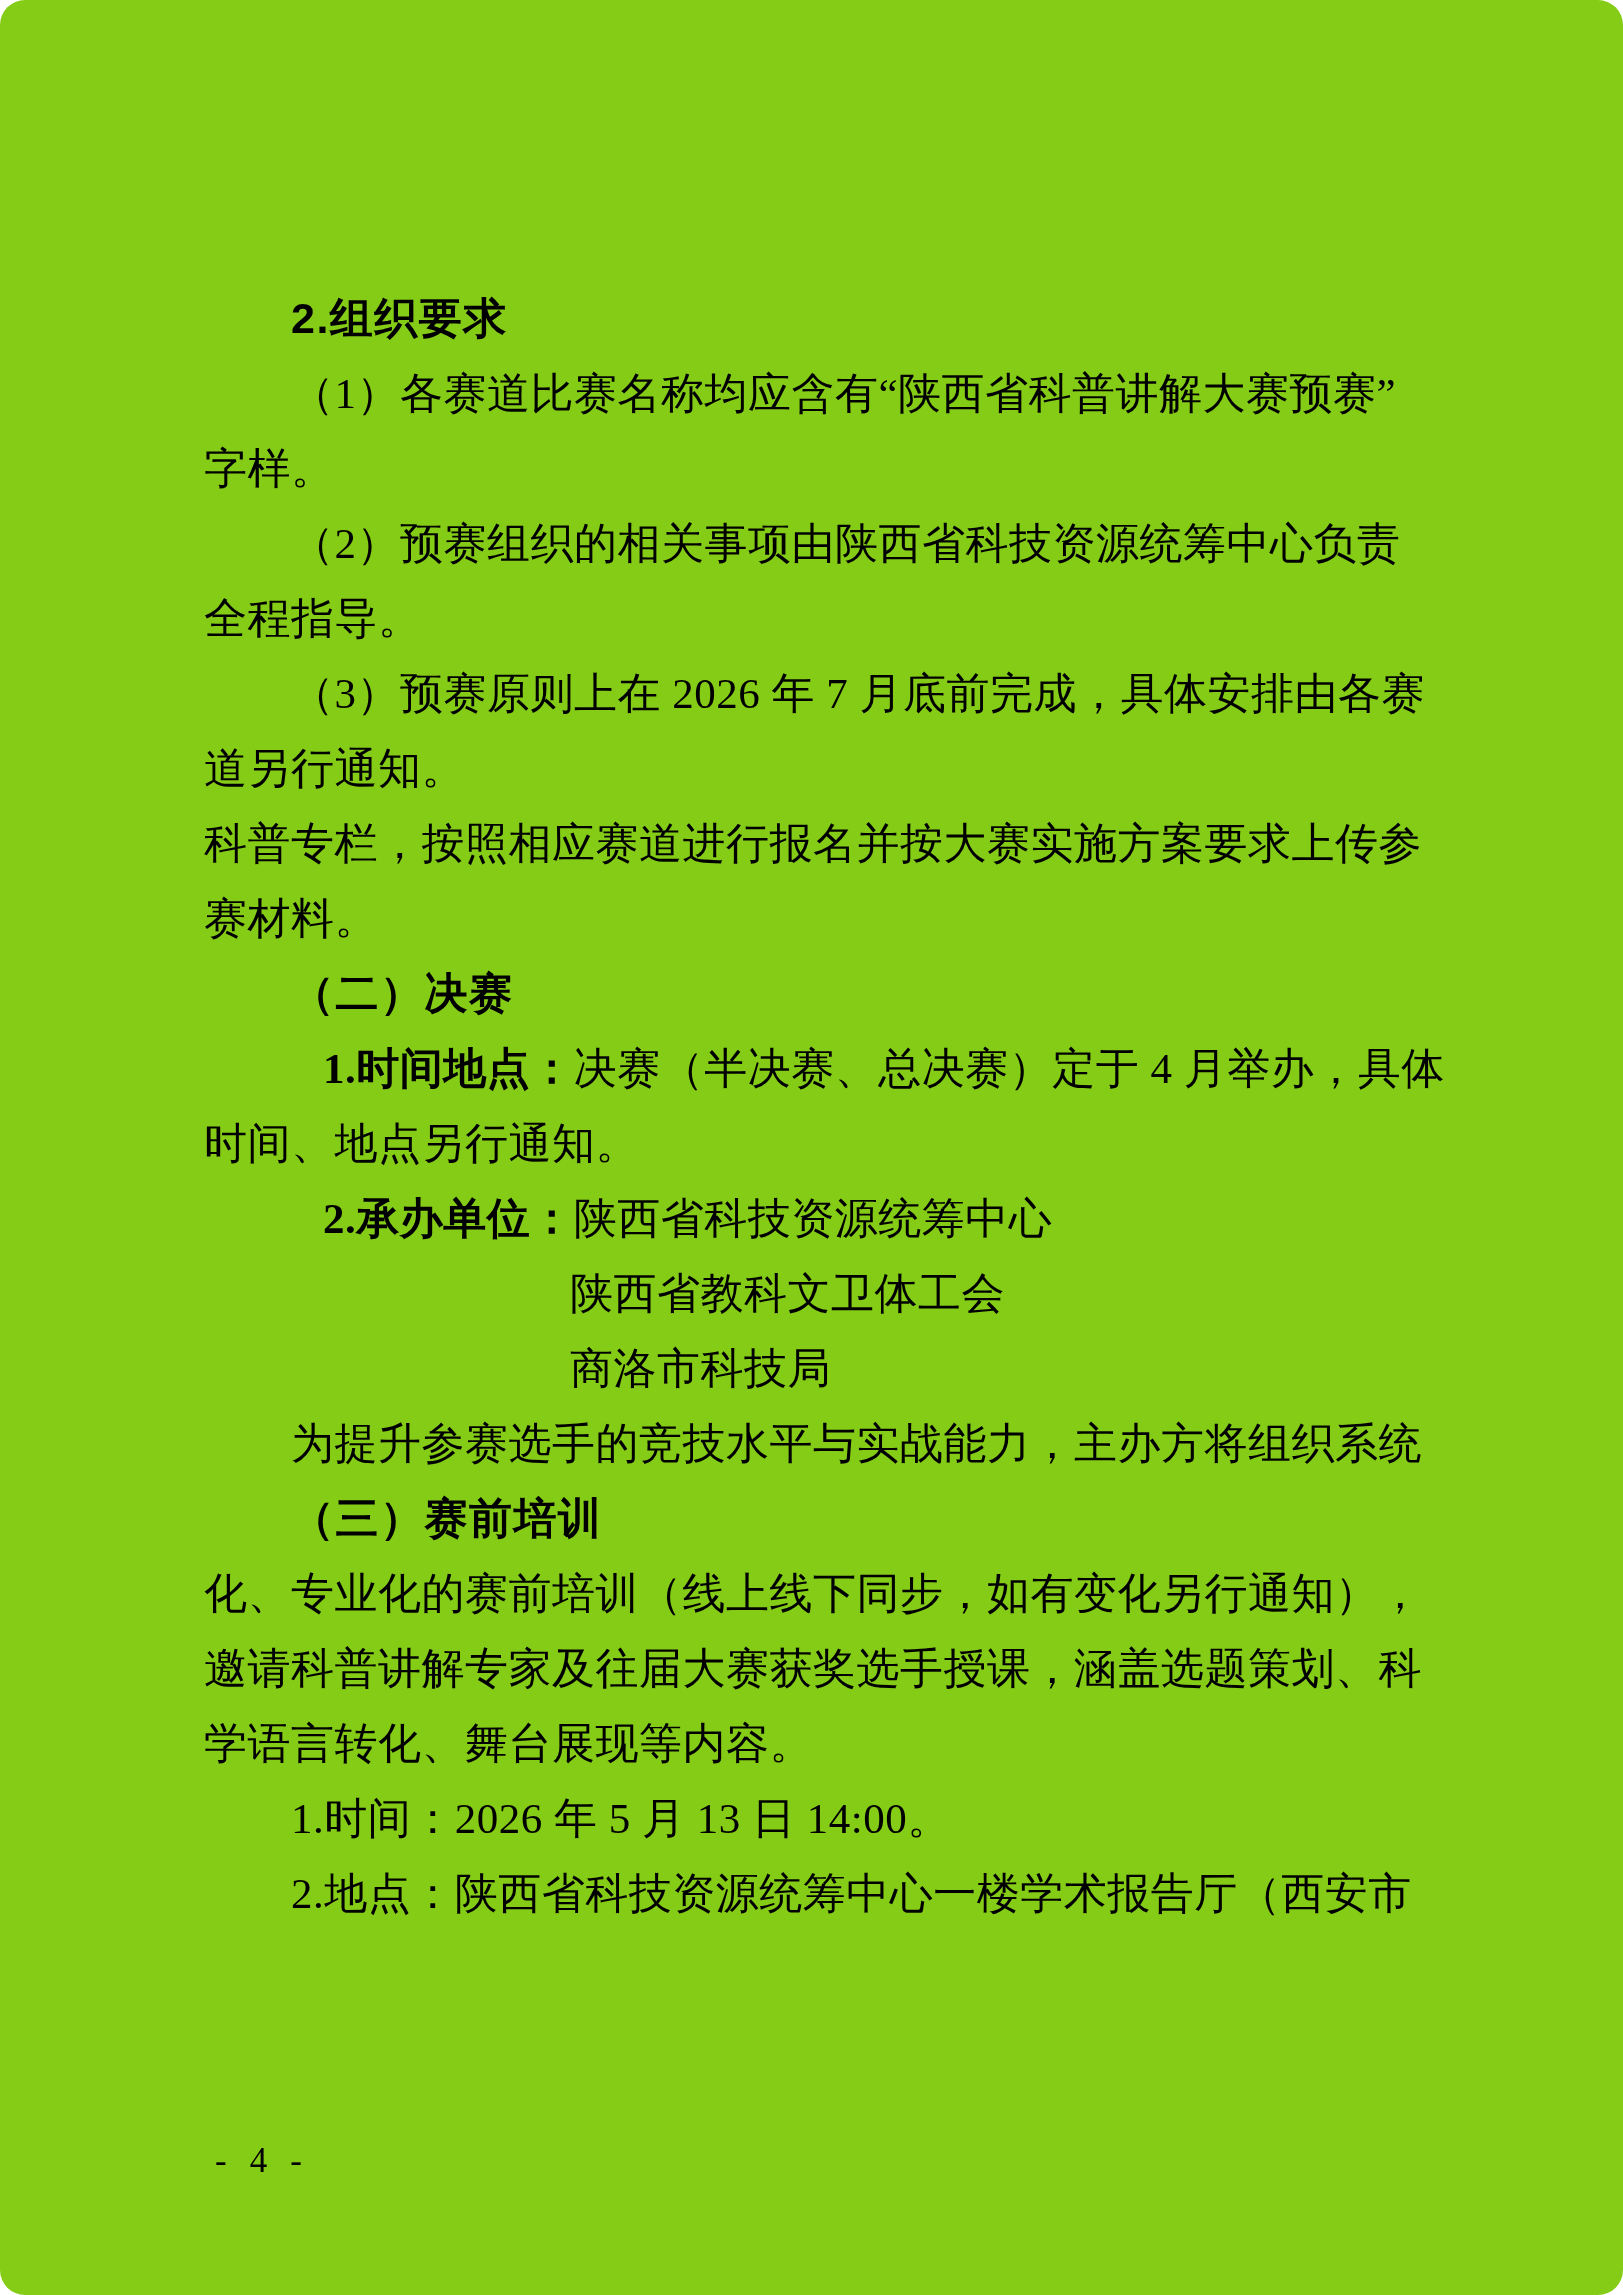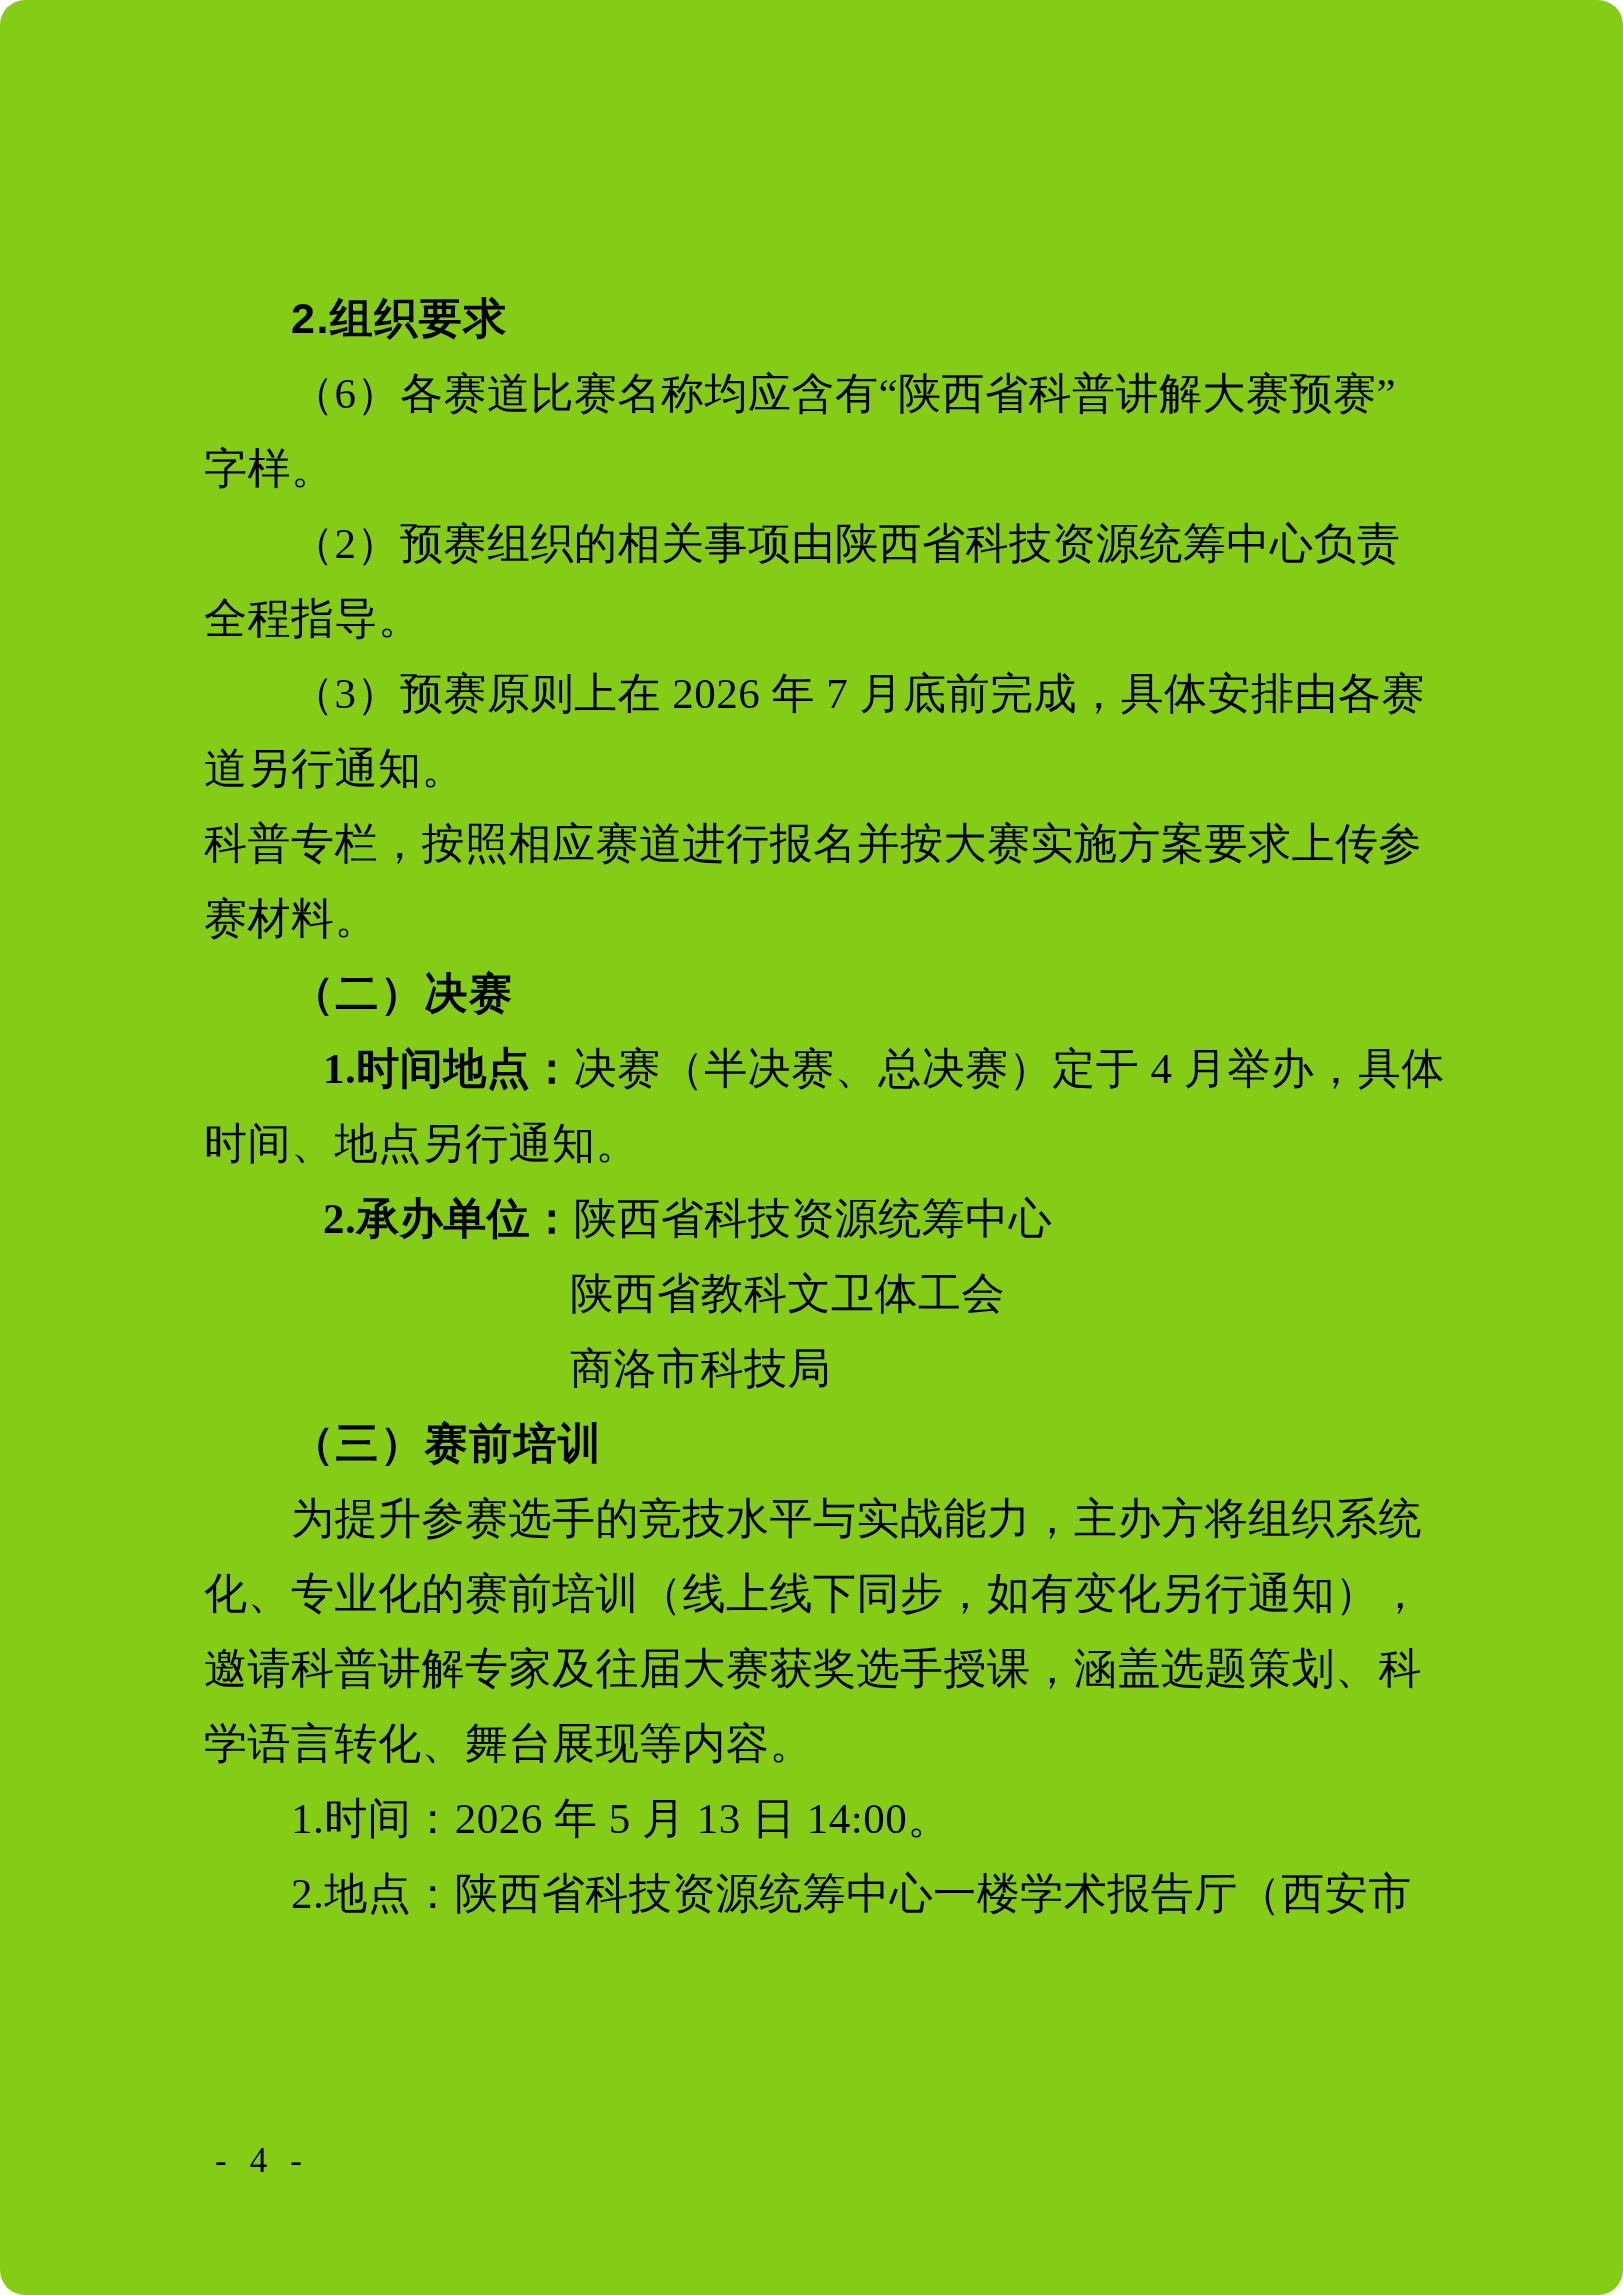--- a/index.html
+++ b/index.html
@@ -50,36 +50,36 @@
     color: #000000;
     word-spacing: 14.3px;
   }
 </style>
 </head>
 <body>
 
 <div class="page">
   <div class="textblock" id="textblock">
       <div class="line style-heading indent-first"><span>2.组织要求</span></div>
-      <div class="line style-body indent-first"><span>（6）各赛道比赛名称均应含有“陕西省科普讲解大赛预赛”</span></div>
+      <div class="line style-body indent-first"><span>（1）各赛道比赛名称均应含有“陕西省科普讲解大赛预赛”</span></div>
       <div class="line style-body indent-none"><span>字样。</span></div>
       <div class="line style-body indent-first"><span>（2）预赛组织的相关事项由陕西省科技资源统筹中心负责</span></div>
       <div class="line style-body indent-none"><span>全程指导。</span></div>
       <div class="line style-body indent-first"><span>（3）预赛原则上在 2026 年 7 月底前完成，具体安排由各赛</span></div>
       <div class="line style-body indent-none"><span>道另行通知。</span></div>
       <div class="line style-body indent-none"><span>科普专栏，按照相应赛道进行报名并按大赛实施方案要求上传参</span></div>
       <div class="line style-body indent-none"><span>赛材料。</span></div>
       <div class="line style-subhead indent-first"><span>（二）决赛</span></div>
       <div class="line style-body indent-first"><span class="label">1.时间地点：</span><span>决赛（半决赛、总决赛）定于 4 月举办，具体</span></div>
       <div class="line style-body indent-none"><span>时间、地点另行通知。</span></div>
       <div class="line style-body indent-first"><span class="label">2.承办单位：</span><span>陕西省科技资源统筹中心</span></div>
       <div class="line style-body indent-hang"><span>陕西省教科文卫体工会</span></div>
       <div class="line style-body indent-hang"><span>商洛市科技局</span></div>
+      <div class="line style-body indent-first"><span>为提升参赛选手的竞技水平与实战能力，主办方将组织系统</span></div>
       <div class="line style-subhead indent-first"><span>（三）赛前培训</span></div>
-      <div class="line style-body indent-first"><span>为提升参赛选手的竞技水平与实战能力，主办方将组织系统</span></div>
       <div class="line style-body indent-none"><span>化、专业化的赛前培训（线上线下同步，如有变化另行通知），</span></div>
       <div class="line style-body indent-none"><span>邀请科普讲解专家及往届大赛获奖选手授课，涵盖选题策划、科</span></div>
       <div class="line style-body indent-none"><span>学语言转化、舞台展现等内容。</span></div>
       <div class="line style-body indent-first"><span>1.时间：2026 年 5 月 13 日 14:00。</span></div>
       <div class="line style-body indent-first"><span>2.地点：陕西省科技资源统筹中心一楼学术报告厅（西安市</span></div>
     </div>
   <div class="pagenum">- 4 -</div>
 </div>
 
 

